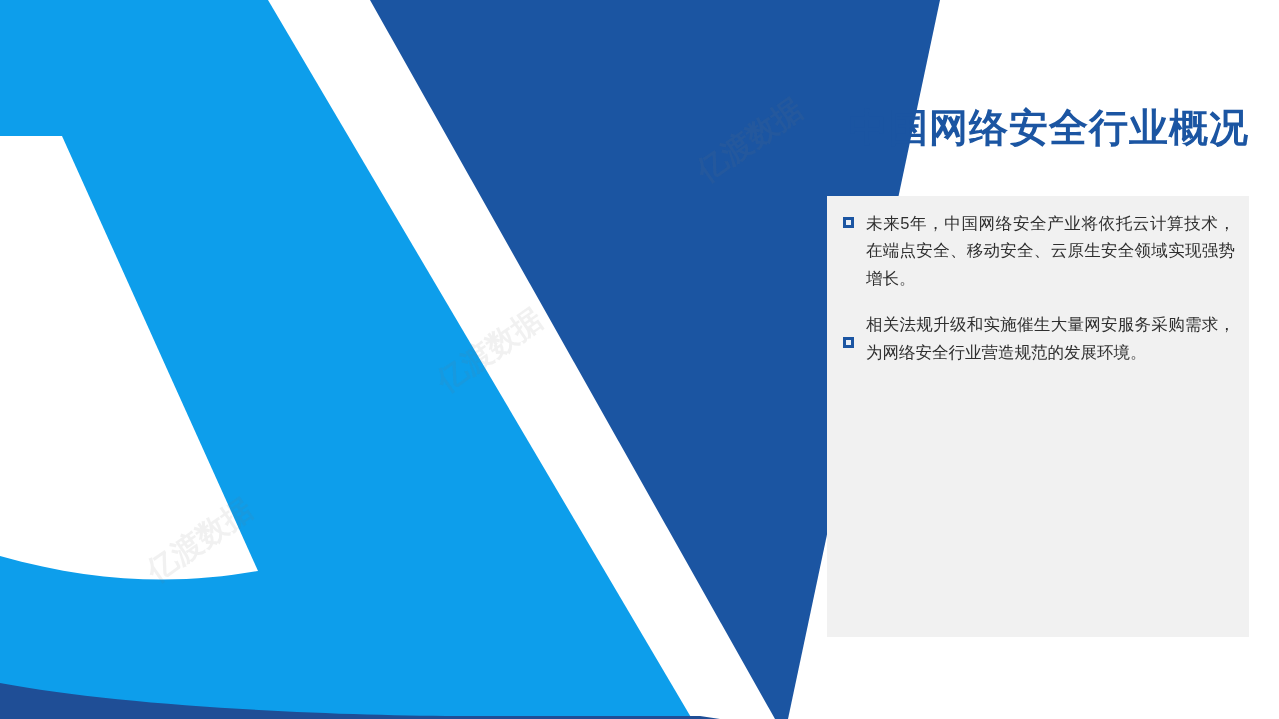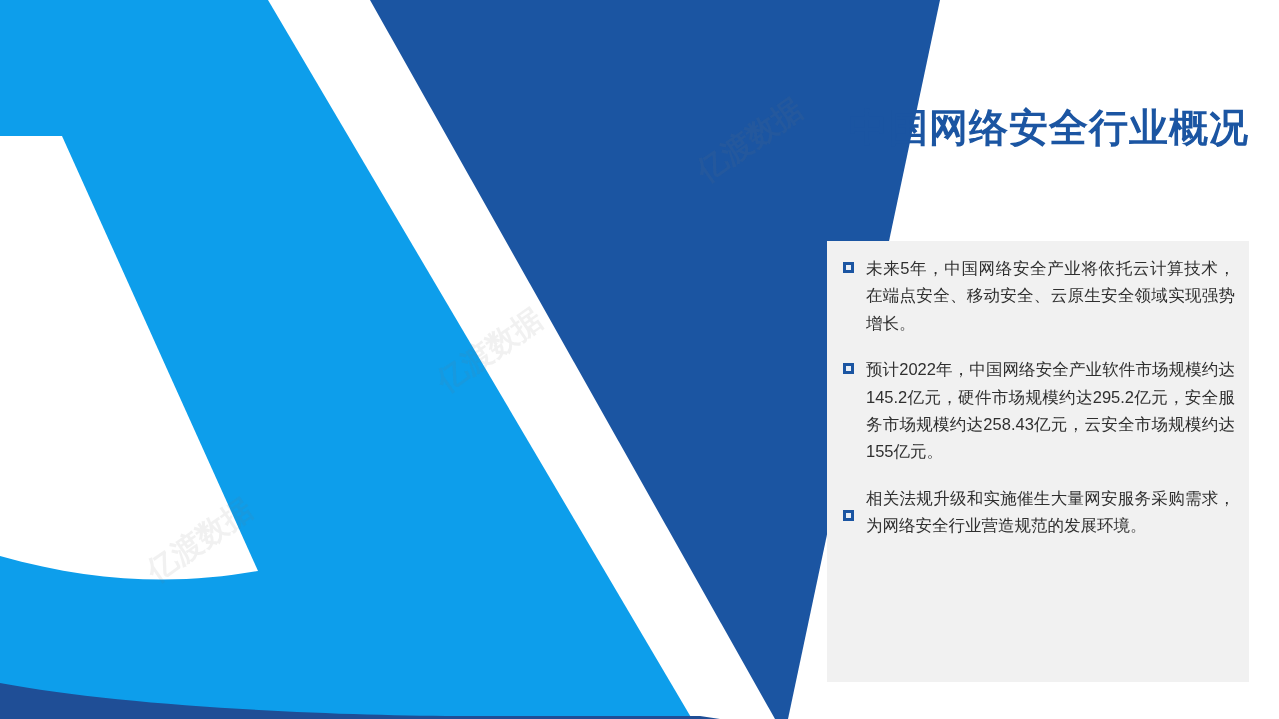--- a/index.html
+++ b/index.html
@@ -44,21 +44,20 @@
   
   #panel {
     position: absolute;
     left: 827px;
     top: 196px;
     width: 422px;
     height: 441px;
     background: #f1f1f1;
     box-sizing: border-box;
     padding: 14px 14px 10px 14px;
-    margin-top: 45px;
   }
   .bullet-row {
     display: flex;
     align-items: flex-start;
     margin-bottom: 19px;
   }
   .bullet-row:last-child {
     margin-bottom: 0;
     align-items: center;
   }
@@ -126,24 +125,20 @@
 
   <div id="title" style="color:#1b55a2;">中国网络安全行业概况</div>
 
   <div id="panel">
 
     <div class="bullet-row">
       <span class="bullet-mark"></span>
       <span class="bullet-text">未来5年，中国网络安全产业将依托云计算技术，在端点安全、移动安全、云原生安全领域实现强势增长。</span>
     </div>
 
-    <div class="bullet-row">
-      <span class="bullet-mark"></span>
-      <span class="bullet-text">预计2022年，中国网络安全产业软件市场规模约达145.2亿元，硬件市场规模约达295.2亿元，安全服务市场规模约达258.43亿元，云安全市场规模约达155亿元。</span>
-    </div>
 
 
     <div class="bullet-row">
       <span class="bullet-mark"></span>
       <span class="bullet-text">相关法规升级和实施催生大量网安服务采购需求，为网络安全行业营造规范的发展环境。</span>
     </div>
 
   </div>
 
 </div>

